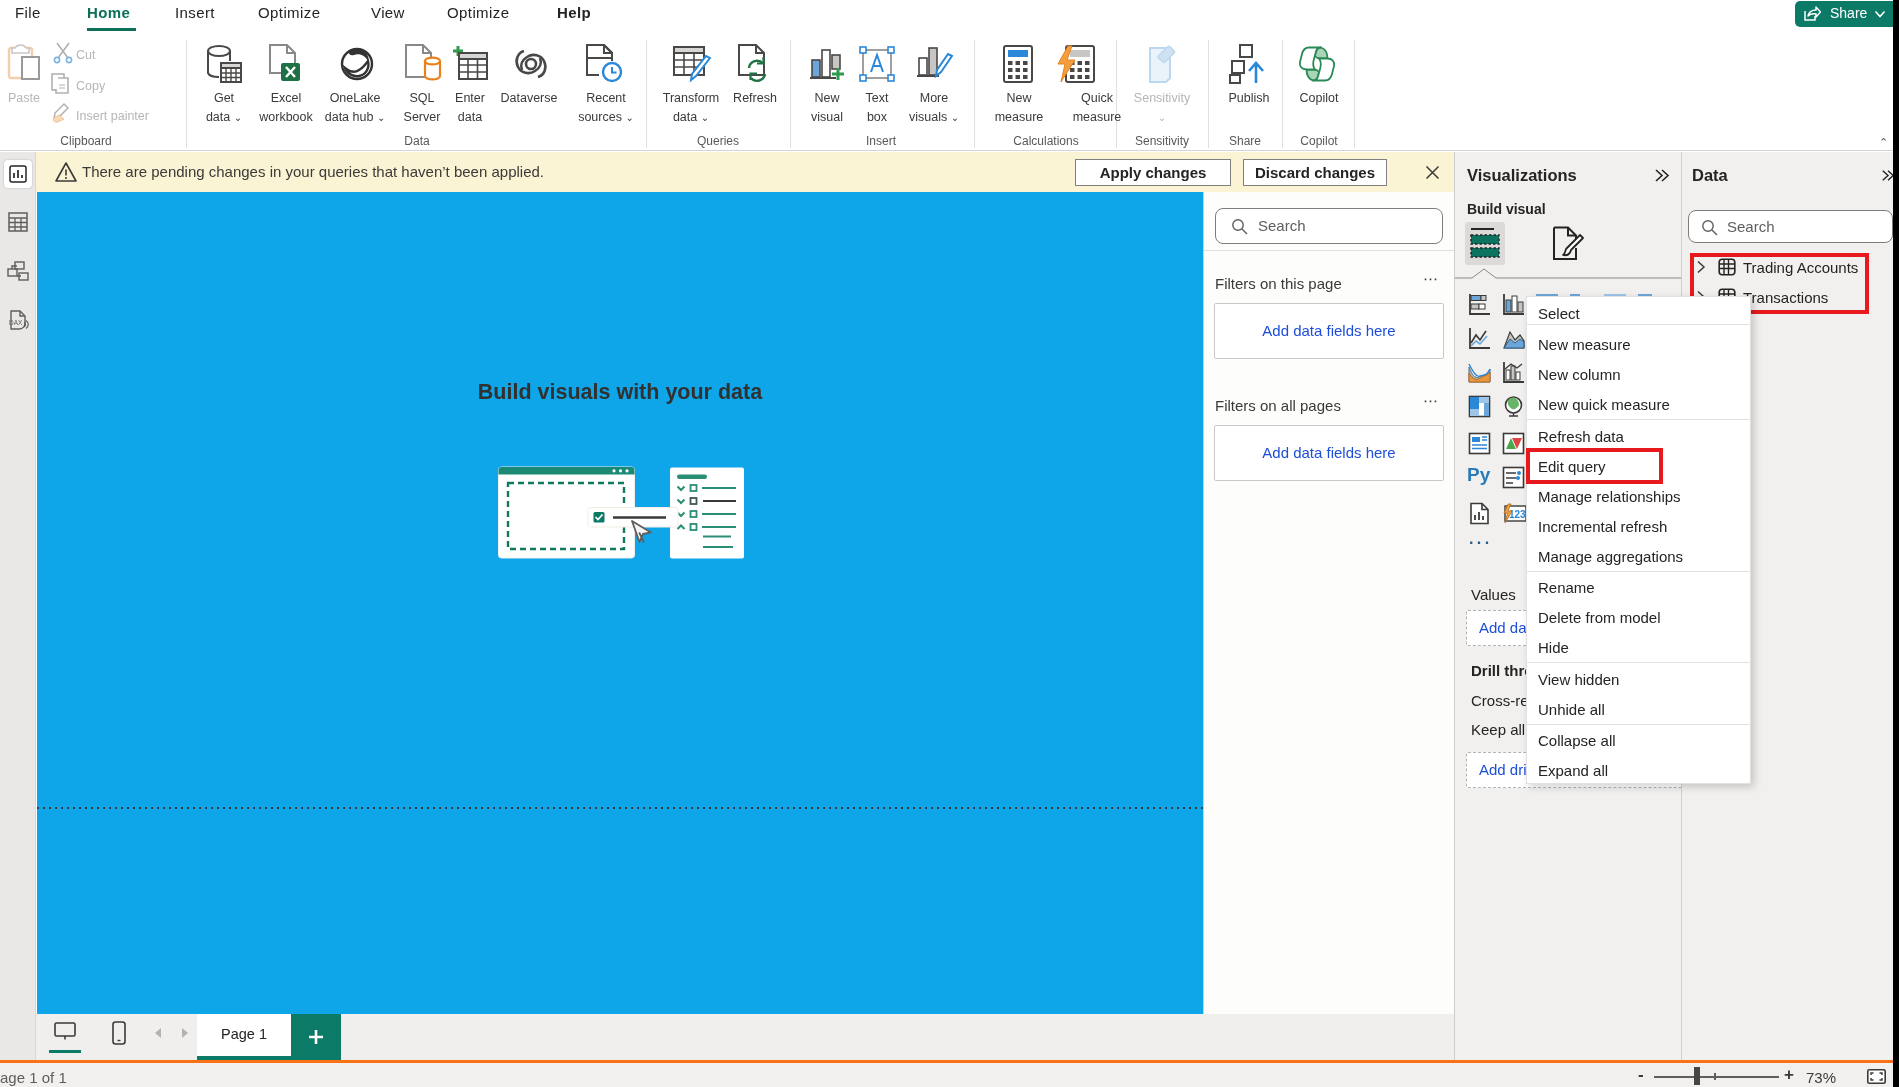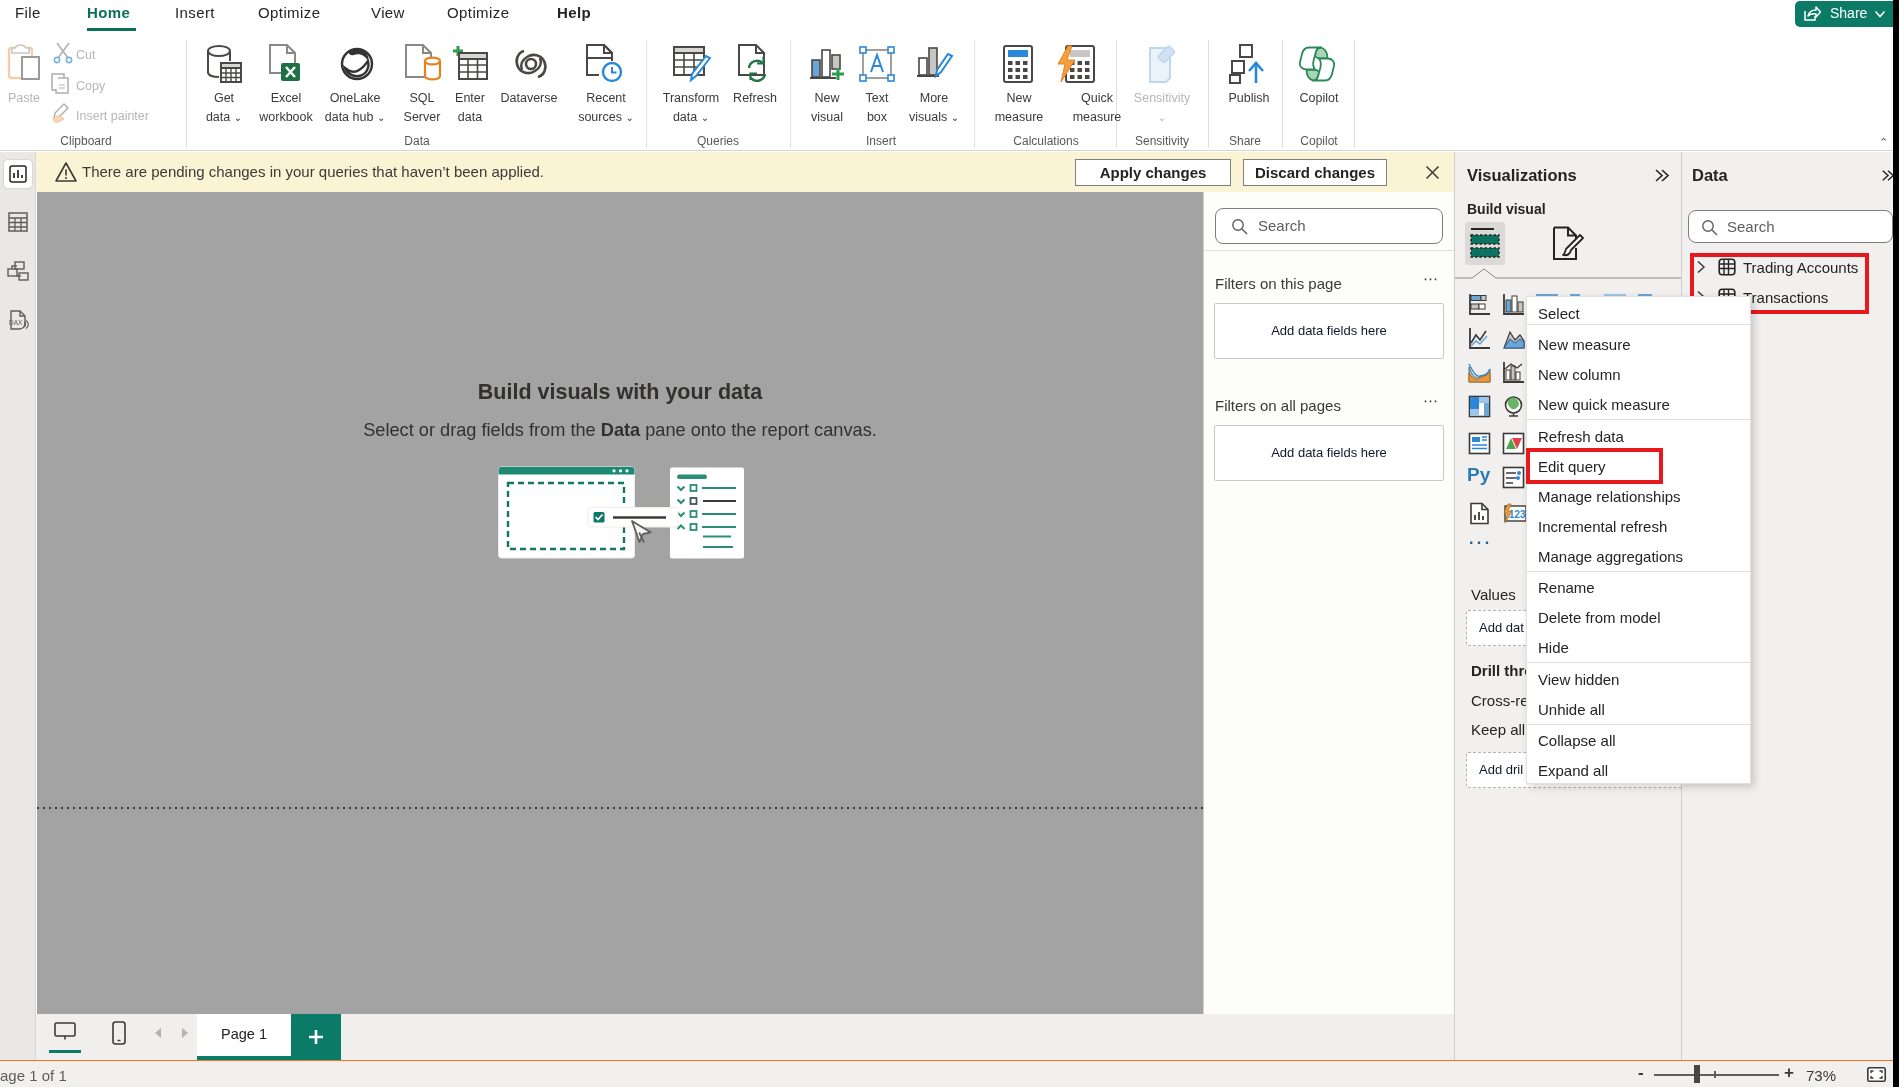--- a/index.html
+++ b/index.html
@@ -16,32 +16,32 @@
 .rlabel { position:absolute; font-size:12.5px; color:#3b3a39; text-align:center; line-height:19px; white-space:nowrap; }
 .rlabel.dis { color:#b8b6b4; }
 .rgroup { position:absolute; top:134px; font-size:12px; color:#5a5856; text-align:center; white-space:nowrap; }
 .ricon { position:absolute; }
 
 #banner { left:36px; top:152px; width:1418px; height:40px; background:#fbf4d4; }
 .bbtn { position:absolute; top:7px; height:27px; background:#fff; border:1px solid #808080; font-size:15px; font-weight:bold; color:#252423; text-align:center; font-family:"Liberation Sans",sans-serif; }
 
 #sidebar { left:0; top:152px; width:36px; height:908px; background:#e9e8e6; border-right:1px solid #d9d7d5; }
 
-#canvas { left:37px; top:192px; width:1166px; height:822px; background:#a3a3a3; }
+#canvas { left:37px; top:192px; width:1166px; height:822px; background:#0ea5e9; }
 
 #tabband { left:36px; top:1014px; width:1418px; height:46px; background:#f0efed; }
-#statusbar { left:0; top:1060px; width:1893px; height:27px; background:#f1f0ee; border-top:1px solid #f97316; }
+#statusbar { left:0; top:1060px; width:1893px; height:27px; background:#f1f0ee; border-top:3px solid #f97316; }
 
 #filters { left:1204px; top:192px; width:250px; height:822px; background:#fdfdfc; }
 #vizpane { left:1455px; top:152px; width:226px; height:908px; background:#f1f0ee; }
 #datapane { left:1682px; top:152px; width:211px; height:908px; background:#f1f0ee; }
 .vline { position:absolute; width:1px; background:#d1cfcd; }
 .ptitle { font-size:16.5px; font-weight:bold; color:#252423; }
 .searchbox { position:absolute; background:#fff; border:1px solid #7f7d7b; border-radius:8px; }
-.addbox { position:absolute; background:#fff; border:1px solid #cbc9c7; border-radius:2px; font-size:13px; color:#0f172a; text-align:center; }
+.addbox { position:absolute; background:#fff; border:1px solid #cbc9c7; border-radius:2px; font-size:15px; color:#1d4ed8; text-align:center; }
 .addbox.dash { border:1px dashed #b5b3b1; }
 
 #ctxmenu { left:1526px; top:296px; width:225px; height:488px; background:#fff; border:1px solid #e3e1df; box-shadow:3px 3px 8px rgba(0,0,0,0.18); z-index:5; }
 .mi { position:absolute; left:11px; font-size:15px; color:#252423; }
 .msep { position:absolute; left:0; width:100%; height:1px; background:#e3e1df; }
 
 .redbox { position:absolute; border:4px solid #e8191d; }
 #blackstrip { left:1893px; top:0; width:6px; height:1087px; background:#000; }
 </style>
 </head>
@@ -328,21 +328,20 @@
 <svg class="abs" style="left:7px; top:157px;" width="22" height="22" viewBox="0 0 22 22">
 <path d="M4 2 h9 l5 5 v7 c0 4 -3 6 -6 6 h-8 z" fill="none" stroke="#5f5d5b" stroke-width="1.4"></path>
 <path d="M13 2 v5 h5" fill="none" stroke="#5f5d5b" stroke-width="1.4"></path>
 <text x="2" y="16" font-size="6.5" fill="#5f5d5b" font-family="Liberation Sans">DAX</text>
 <path d="M17 13 c2 1 2 4 0 5 M19 11.5 c3 2 3 6 0 8" fill="none" stroke="#5f5d5b" stroke-width="1.2"></path>
 </svg>
 </div>
 
 <div class="abs" id="canvas">
 <div class="abs" style="left:0px; top:188px; width:1166px; text-align:center; font-size:21.5px; font-weight:bold; color:#323130;">Build visuals with your data</div>
-<div class="abs" style="left:0px; top:228px; width:1166px; text-align:center; font-size:18.2px; color:#323130;">Select or drag fields from the <b>Data</b> pane onto the report canvas.</div>
 
 <svg class="abs" style="left:455px; top:270px;" width="260" height="100" viewBox="0 0 260 100">
 
 <g>
 <rect x="6.5" y="5" width="136" height="91" rx="3" fill="#fff" stroke="#ededeb" stroke-width="1"></rect>
 <path d="M6.5 8 a3 3 0 0 1 3 -3 h130 a3 3 0 0 1 3 3 v4.5 h-136 z" fill="#1b8a74"></path>
 <circle cx="122" cy="8.8" r="1.6" fill="#fff"></circle>
         <circle cx="128.5" cy="8.8" r="1.6" fill="#fff"></circle>
         <circle cx="135" cy="8.8" r="1.6" fill="#fff"></circle>
 <rect x="16" y="21" width="116" height="66" fill="none" stroke="#10785f" stroke-width="2.4" stroke-dasharray="6 4"></rect>

